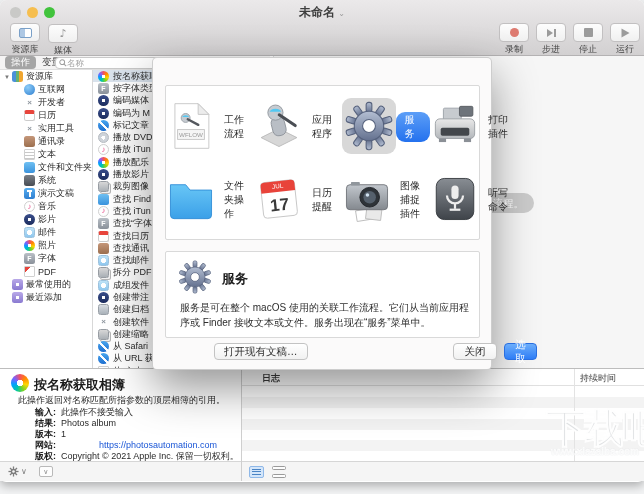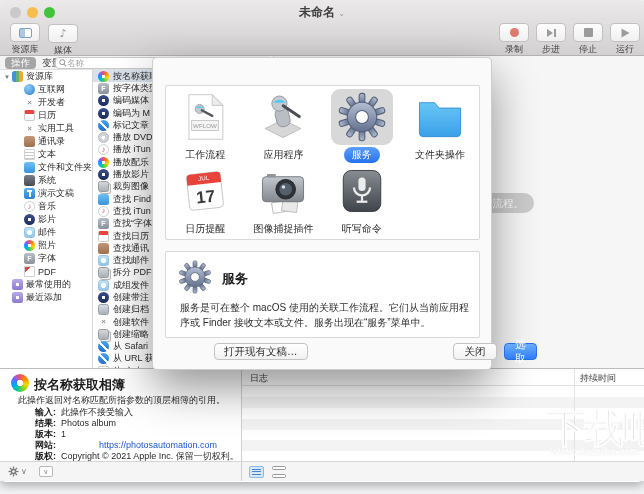--- a/index.html
+++ b/index.html
@@ -17,21 +17,21 @@
   .toolbar { position:absolute; left:0; top:20px; width:644px; height:36px; background:linear-gradient(#e2e0e1,#d2d0d1); border-bottom:1px solid #b4b2b3; }
   .tb-item { position:absolute; top:3px; width:34px; text-align:center; }
   .tb-btn { display:inline-flex; align-items:center; justify-content:center; width:30px; height:19px; background:linear-gradient(#fdfdfd,#f0f0f0); border:1px solid #c2c0c1; border-radius:4px; }
   .tb-label { font-size:9px; color:#444; margin-top:1px; }
   .ic-sidebar { width:13px; height:10px; border:1px solid #7aa0c8; border-radius:2px; background:linear-gradient(90deg,#aec8e4 0 5px,#fff 5px); }
   .ic-note { font-size:11px; color:#9a9a9a; line-height:1; font-family:"DejaVu Sans",sans-serif; }
   .ic-record { width:9px; height:9px; border-radius:50%; background:#dd7a70; }
   .ic-stop { width:9px; height:9px; border-radius:1px; background:#9b9b9b; }
 
   
-  .filterbar { position:absolute; left:0; top:56px; width:270px; height:14px; background:#f4f3f3; border-bottom:1px solid #e0e0e0; display:flex; align-items:center; padding-left:5px; z-index:2;}
+  .filterbar { position:absolute; left:0; top:56px; width:270px; height:14px; background:#f4f3f3; border-bottom:1px solid #e0e0e0; display:flex; padding-left:5px; z-index:2;}
   .tab { font-size:9.5px; color:#3d3d3d; padding:0 6px; border-radius:4px; line-height:12px; }
   .tab.sel { background:#a5a5a5; color:#fff; }
   .searchbox { position:absolute; left:55px; top:1px; width:110px; height:12px; background:#fff; border:1px solid #c9c9c9; border-radius:4px; display:flex; align-items:center; padding:0 3px; }
   .searchbox input { border:none; outline:none; width:80px; font-size:8.5px; color:#444; background:transparent; font-family:Liberation Sans, sans-serif; }
   .searchbox input::placeholder { color:#9f9f9f; }
 
   
   .tree-pane { position:absolute; left:0; top:70px; width:93px; height:298px; background:#fff; border-right:1px solid #d8d8d8; overflow:hidden; z-index:1; }
   .trow { display:flex; align-items:center; height:13px; font-size:9px; color:#2b2b2b; white-space:nowrap; }
   .trow .disc { width:10px; font-size:6px; color:#7a7a7a; text-align:center; flex:none;}
@@ -82,35 +82,35 @@
   .frow .fl { width:56px; text-align:right; font-weight:bold; color:#1c1c1c; flex:none; }
   .frow .fv { margin-left:5px; color:#2a2a2a; white-space:nowrap; }
   .frow .fv.link { color:#1a56d6;padding-left:38px; }
   .pane-footer { position:absolute; left:0; bottom:0; width:100%; height:20px; background:#f5f5f5; border-top:1px solid #d6d6d6; display:flex; align-items:center; }
   .gear-menu { margin-left:8px; display:flex; align-items:center; color:#7d7d7d; font-size:8px; }
   .popbox { margin-left:12px; width:14px; height:11px; border:1px solid #b9b9b9; border-radius:2px; background:#fdfdfd; color:#8b8b8b; font-size:7px; text-align:center; line-height:9px; }
 
   
   .log-pane { position:absolute; left:242px; top:368px; width:402px; height:113px; background:#fff; border-top:1px solid #bdbdbd; z-index:1; }
   .log-header { position:absolute; left:0; top:0; width:100%; height:17px; border-bottom:1px solid #e0e0e0; font-size:9px; color:#3c3c3c; }
-  .log-header .h1 { position:absolute; left:8px; top:3px; }
+  .log-header .h1 { position:absolute; left:20px; top:3px;font-weight:bold; }
   .log-header .h2 { position:absolute; left:338px; top:3px; }
   .log-stripes { position:absolute; left:0; top:17px; width:100%; height:76px; background:repeating-linear-gradient(180deg,#fff 0 10.9px,#f3f3f3 10.9px 21.8px); }
   .log-coldiv { position:absolute; left:332px; top:0; width:1px; height:93px; background:#e3e3e3; }
   .log-footer { position:absolute; left:0; bottom:0; width:100%; height:20px; background:#f5f5f5; border-top:1px solid #d6d6d6; display:flex; align-items:center; }
   .view-ic1 { margin-left:7px; width:15px; height:12px; border:1px solid #8fb8e8; border-radius:2px; background:#d4e6fa; padding:2px 2px; display:flex; flex-direction:column; justify-content:space-between; }
   .view-ic1 i { display:block; height:1px; background:#4a84c4; }
   .view-ic2 { margin-left:8px; width:14px; height:12px; display:flex; flex-direction:column; justify-content:space-between; }
   .view-ic2 i { display:block; height:4px; border:1px solid #9a9a9a; border-radius:1.5px; background:#fdfdfd; }
 
   
   .dialog { position:absolute; left:152px; top:57px; width:340px; height:313px; background:#fbfafa; border-radius:5px; border:1px solid rgba(0,0,0,.18); box-shadow:0 18px 45px rgba(0,0,0,.42); z-index:30; }
   .dlg-title { position:absolute; left:14px; top:8px; font-size:12px; font-weight:bold; color:#262626;margin-top:36px; }
   .type-grid { position:absolute; left:12px; top:27px; width:315px; height:155px; background:#fff; border:1px solid #d9d9d9; border-radius:2px; display:grid; grid-template-columns:repeat(4,1fr); grid-template-rows:1fr 1fr; padding:3px 0; }
-  .type-cell { display:flex; flex-direction:column; align-items:center; justify-content:center; }
+  .type-cell { display:flex; flex-direction:row; align-items:center; justify-content:center; }
   .ticon-wrap { width:62px; height:56px; display:flex; align-items:center; justify-content:center; border-radius:9px; }
   .type-cell.sel .ticon-wrap { background:#d8d8d8; }
   .tlabel { margin-top:2px; font-size:10px; color:#2b2b2b; padding:1px 8px; border-radius:9px; }
   .type-cell.sel .tlabel { background:linear-gradient(#5c9ef7,#2471ee); color:#fff; }
   .detail-box { position:absolute; left:12px; top:193px; width:315px; height:87px; background:#fff; border:1px solid #d9d9d9; border-radius:2px; }
   .detail-head { position:absolute; left:12px; top:8px; display:flex; align-items:center; }
   .detail-title { font-size:13px; font-weight:bold; color:#1d1d1d; margin-left:10px; }
   .detail-desc { position:absolute; left:14px; top:48px; width:290px; font-size:10px; line-height:1.5; color:#2e2e2e; }
   .dlg-buttons { position:absolute; left:0; bottom:9px; width:100%; height:17px;margin-left:47px; }
   .btn { font-size:10.5px; border-radius:4px; border:1px solid #c3c3c3; background:linear-gradient(#fff,#f1f1f1); color:#2b2b2b; height:17px; display:inline-flex; align-items:center; justify-content:center; padding:0 9px; font-family:inherit; }
@@ -486,20 +486,39 @@
                 <rect x="24.8" y="1.5" width="6.4" height="11" rx="2.6" transform="rotate(216 28 28)"></rect>
                 <rect x="24.8" y="1.5" width="6.4" height="11" rx="2.6" transform="rotate(252 28 28)"></rect>
                 <rect x="24.8" y="1.5" width="6.4" height="11" rx="2.6" transform="rotate(288 28 28)"></rect>
                 <rect x="24.8" y="1.5" width="6.4" height="11" rx="2.6" transform="rotate(324 28 28)"></rect>
                 <circle cx="28" cy="28" r="16.5"></circle>
               </g>
               <circle cx="28" cy="28" r="7.2" fill="#fff" stroke="#55617c" stroke-width="1.2"></circle>
             </svg>
           </div>
           <div class="tlabel">服务</div>
+        </div>
+        <div class="type-cell">
+          <div class="ticon-wrap">
+            <svg width="50" height="50" viewBox="0 0 56 56">
+              <defs>
+                <linearGradient id="pr3" x1="0" y1="0" x2="0" y2="1">
+                  <stop offset="0" stop-color="#e9e9e9"></stop>
+                  <stop offset="1" stop-color="#b4b8bc"></stop>
+                </linearGradient>
+              </defs>
+              <rect x="15" y="8" width="20" height="14" rx="1.5" fill="#c7cbcf" stroke="#9aa0a6"></rect>
+              <rect x="33" y="6" width="15" height="11" rx="1.5" fill="#6e747b" stroke="#565b61"></rect>
+              <rect x="6" y="20" width="44" height="22" rx="5" fill="url(#pr3)" stroke="#9a9ea3"></rect>
+              <rect x="12" y="30" width="32" height="9" rx="2" fill="#43474c"></rect>
+              <rect x="10" y="42" width="8" height="4" fill="#8b9096"></rect>
+              <rect x="38" y="42" width="8" height="4" fill="#8b9096"></rect>
+            </svg>
+          </div>
+          <div class="tlabel">打印插件</div>
         </div>
         <div class="type-cell">
           <div class="ticon-wrap">
             <svg width="50" height="50" viewBox="0 0 56 56">
               <defs>
                 <linearGradient id="fo4" x1="0" y1="0" x2="0" y2="1">
                   <stop offset="0" stop-color="#68c6f6"></stop>
                   <stop offset="1" stop-color="#3ba0e8"></stop>
                 </linearGradient>
               </defs>

